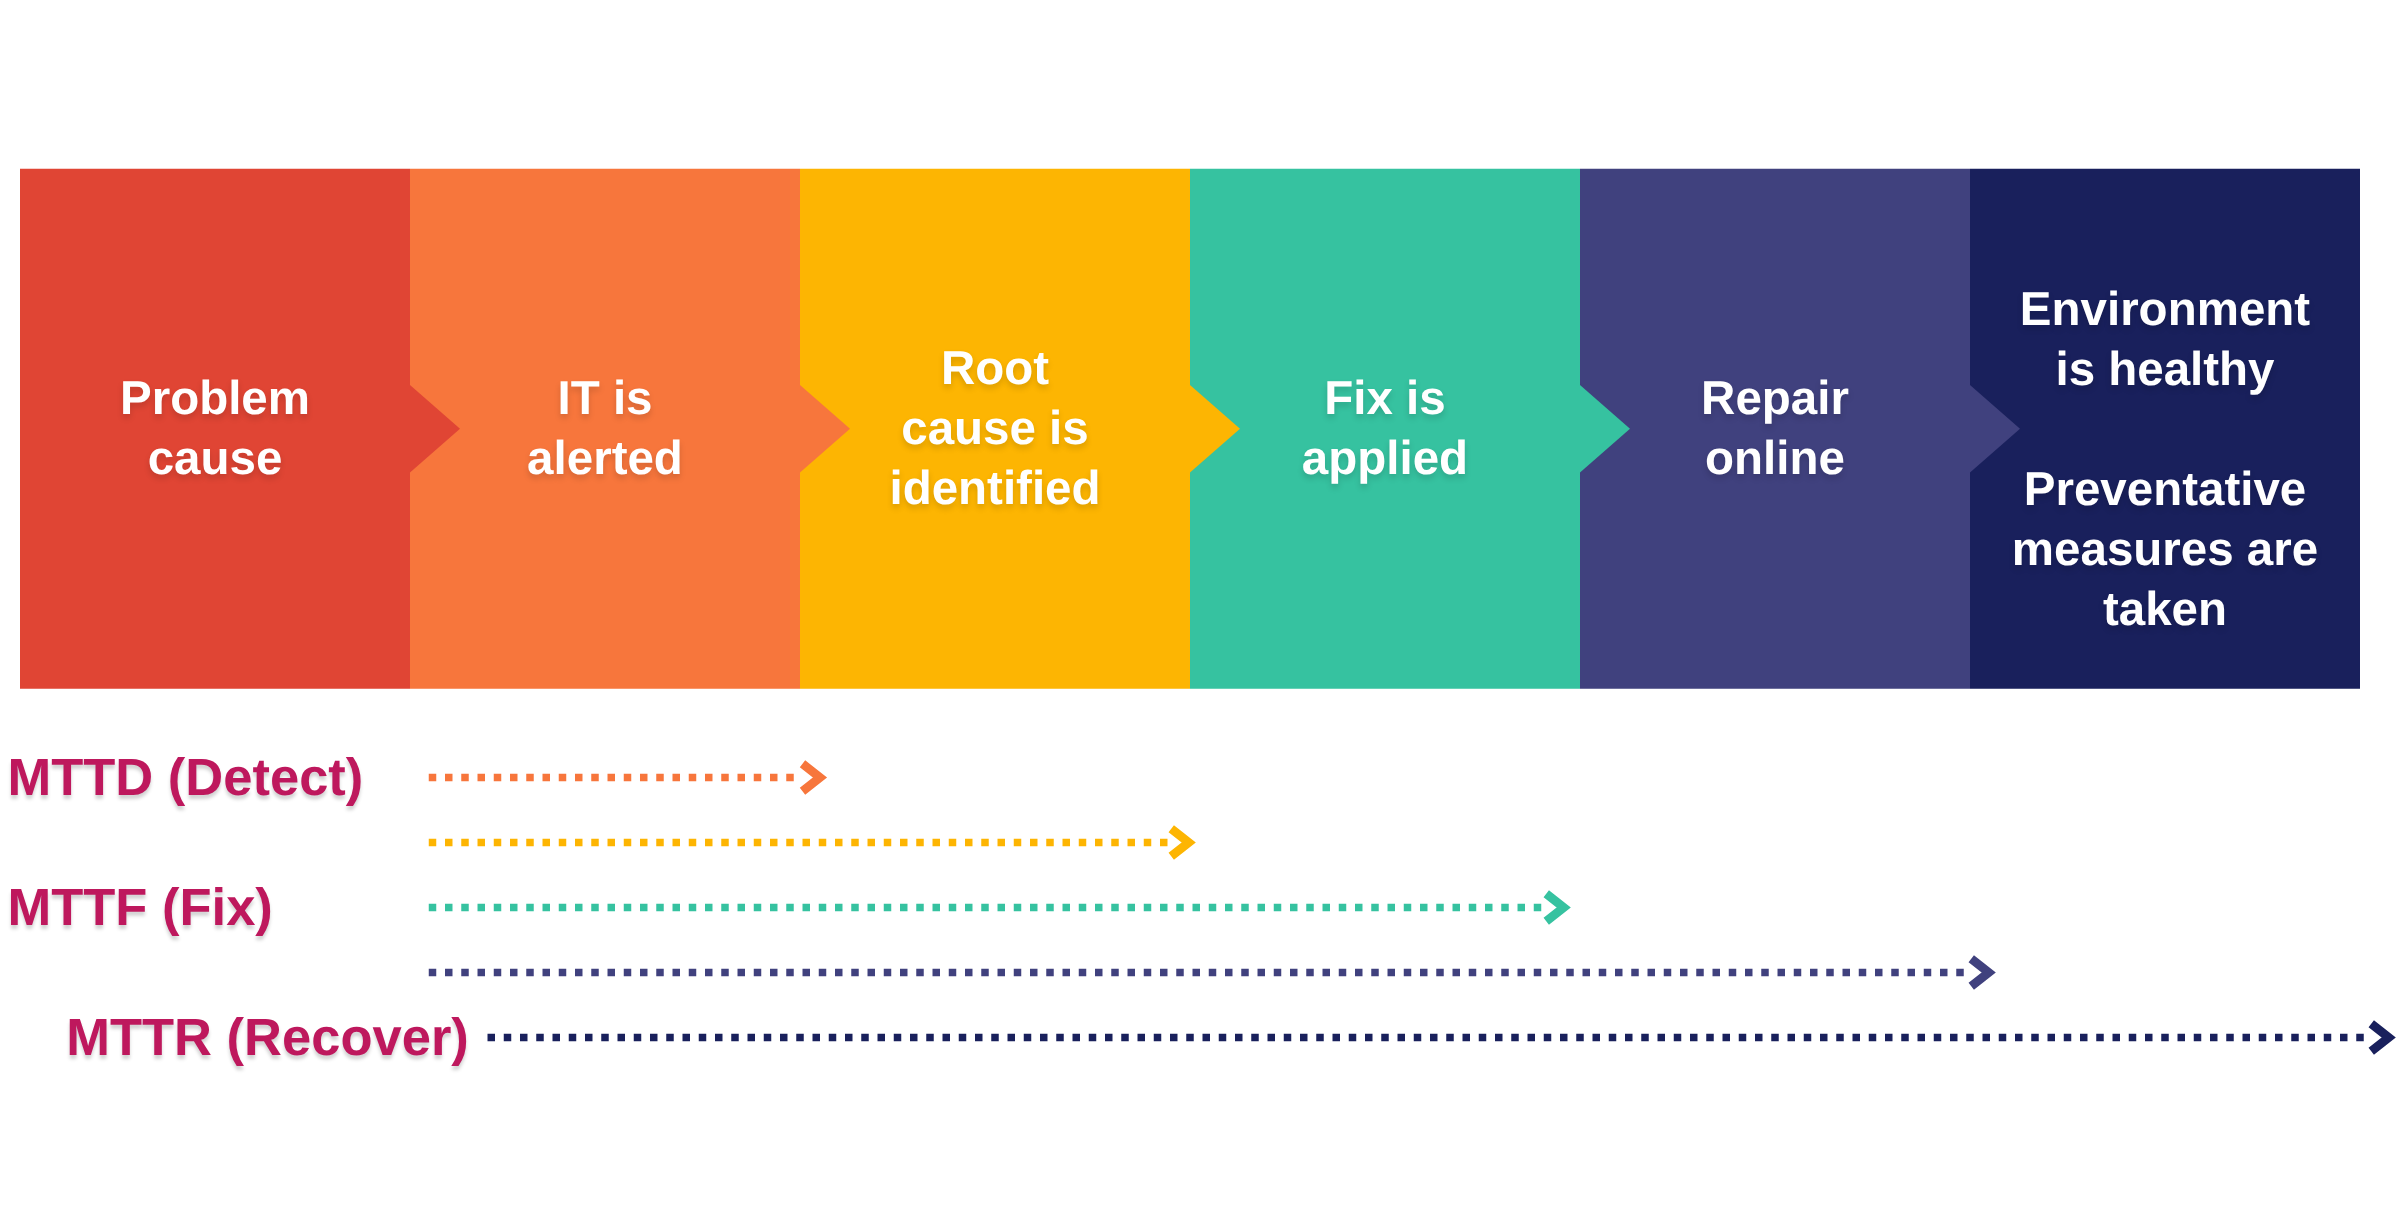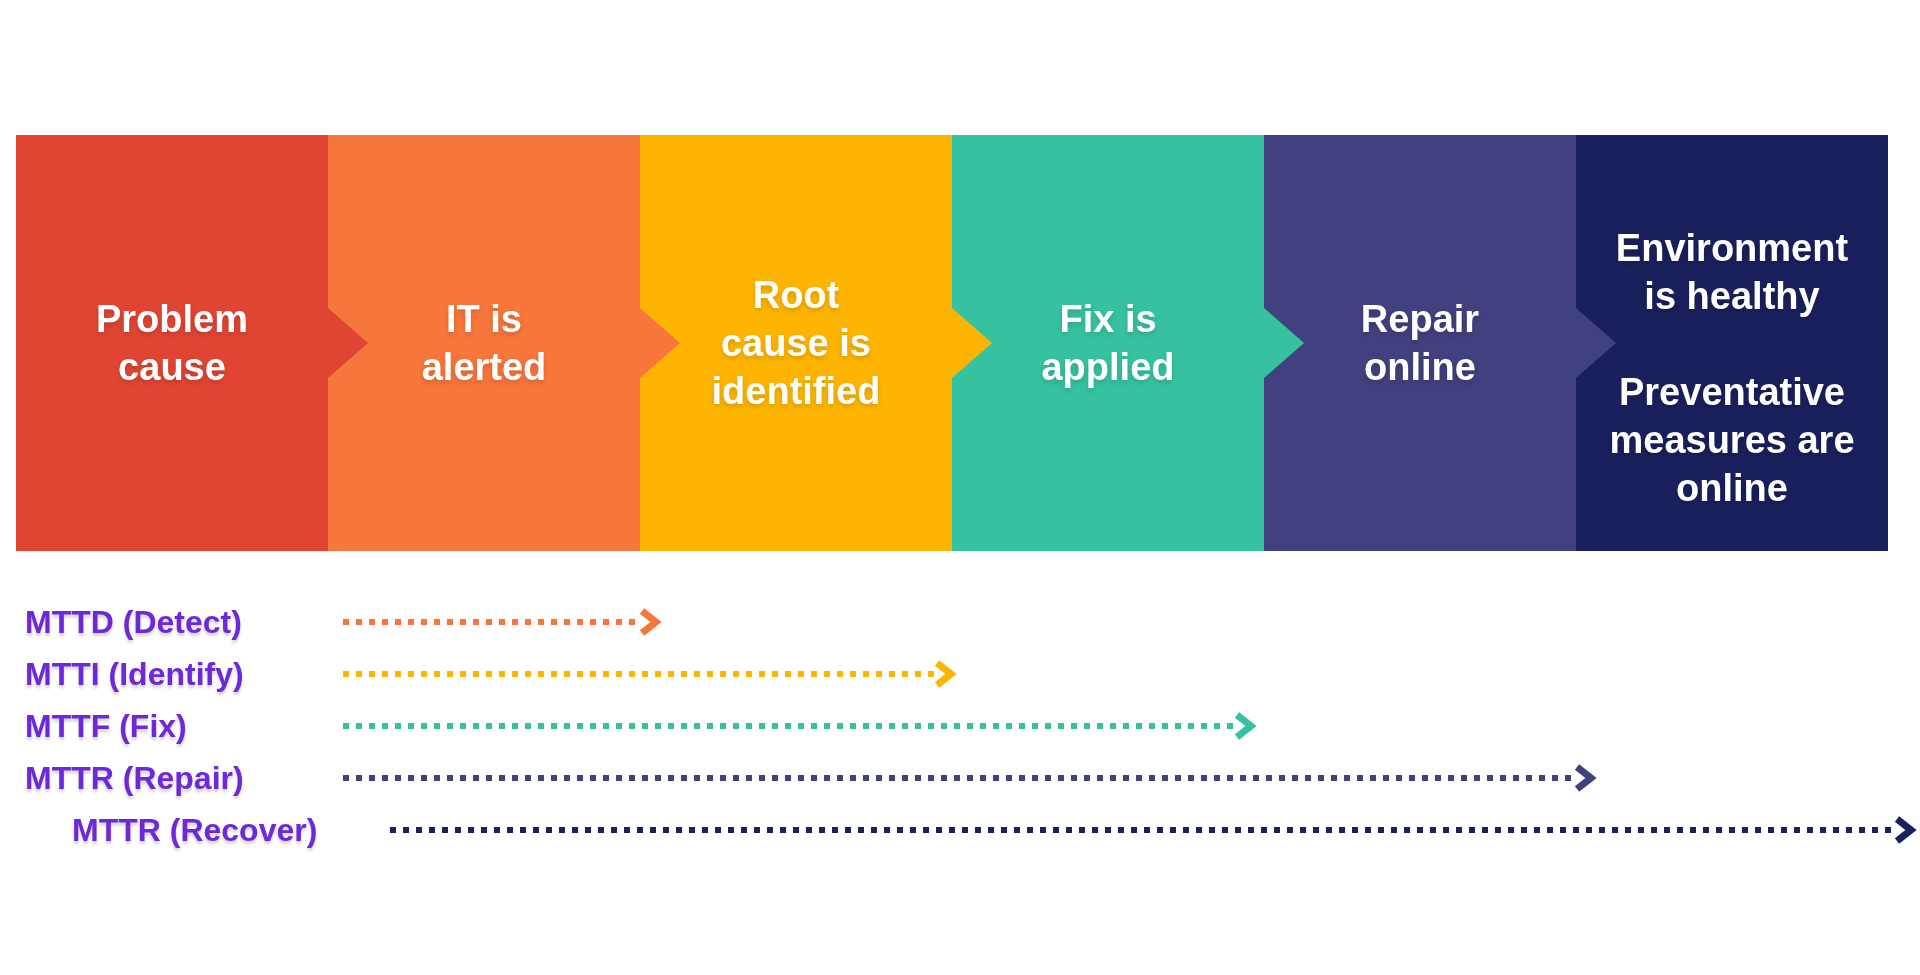--- a/index.html
+++ b/index.html
@@ -60,26 +60,26 @@
   }
   
   .metric {
     position: absolute;
     left: 0;
     width: 1920px;
     height: 52px;
   }
   .metric-label {
     position: absolute;
-    left: 25px;
+    left: 6px;
     top: 50%;
     transform: translateY(-50%);
     font-weight: bold;
-    font-size: 32px;
-    color: #6d28d9;
+    font-size: 42px;
+    color: #be185d;
     white-space: nowrap;
     text-shadow: 0 3px 3px rgba(0,0,0,0.18);
   }
   .arrow {
     position: absolute;
     top: 0;
   }
 </style>
 </head>
 <body>
@@ -111,50 +111,48 @@
     <div class="stage-label">Repair
 online</div>
   </div>
 
   <div class="stage last" style="--c: #19205C;">
     <div class="stage-label">Environment
 is healthy
 
 Preventative
 measures are
-online</div>
+taken</div>
   </div>
 </div>
   <div id="metrics">
   <div class="metric" style="top: 596px;">
     <span class="metric-label">MTTD (Detect)</span>
   <svg width="323" height="52" viewBox="0 0 323 52" class="arrow" style="left: 340px;">
           <line x1="3" y1="26" x2="299" y2="26" stroke="#F7763C" stroke-width="6" stroke-dasharray="6 7"></line>
           <polyline points="302,15 316,26 302,37" fill="none" stroke="#F7763C" stroke-width="7"></polyline>
         </svg>
       </div>
 
   <div class="metric" style="top: 648px;">
-    <span class="metric-label">MTTI (Identify)</span>
   <svg width="618" height="52" viewBox="0 0 618 52" class="arrow" style="left: 340px;">
           <line x1="3" y1="26" x2="594" y2="26" stroke="#FDB502" stroke-width="6" stroke-dasharray="6 7"></line>
           <polyline points="597,15 611,26 597,37" fill="none" stroke="#FDB502" stroke-width="7"></polyline>
         </svg>
       </div>
 
   <div class="metric" style="top: 700px;">
     <span class="metric-label">MTTF (Fix)</span>
   <svg width="918" height="52" viewBox="0 0 918 52" class="arrow" style="left: 340px;">
           <line x1="3" y1="26" x2="894" y2="26" stroke="#36C2A0" stroke-width="6" stroke-dasharray="6 7"></line>
           <polyline points="897,15 911,26 897,37" fill="none" stroke="#36C2A0" stroke-width="7"></polyline>
         </svg>
       </div>
 
   <div class="metric" style="top: 752px;">
-    <span class="metric-label">MTTR (Repair)</span>
   <svg width="1258" height="52" viewBox="0 0 1258 52" class="arrow" style="left: 340px;">
           <line x1="3" y1="26" x2="1234" y2="26" stroke="#40417E" stroke-width="6" stroke-dasharray="6 7"></line>
           <polyline points="1237,15 1251,26 1237,37" fill="none" stroke="#40417E" stroke-width="7"></polyline>
         </svg>
       </div>
 
   <div class="metric" style="top: 804px; margin-left: 47px;">
     <span class="metric-label">MTTR (Recover)</span>
   <svg width="1531" height="52" viewBox="0 0 1531 52" class="arrow" style="left: 340px;">
           <line x1="3" y1="26" x2="1507" y2="26" stroke="#19205C" stroke-width="6" stroke-dasharray="6 7"></line>

